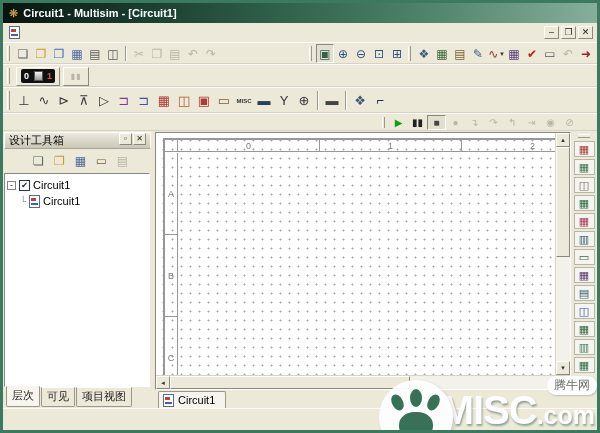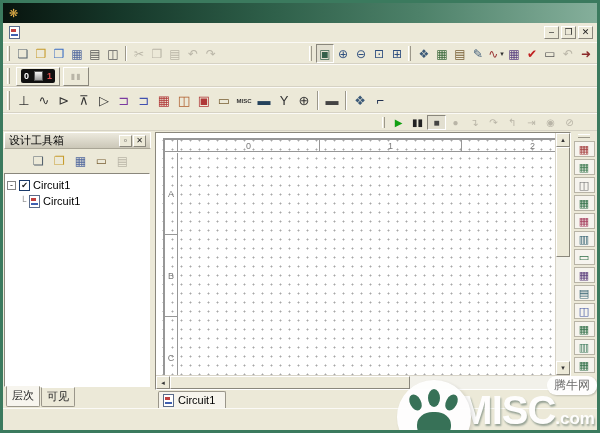--- a/index.html
+++ b/index.html
@@ -46,21 +46,21 @@
   .rocker { width:34px; height:14px; background:#101010; border-radius:2px; display:flex; align-items:center;
             justify-content:space-between; padding:0 3px; color:#fff; font-size:9px; font-weight:bold; }
   .rocker .lever { width:9px; height:10px; background:linear-gradient(#f4f4f4,#9a9a9a); border:1px solid #555; }
   .rocker .on { color:#e05050; }
   .pause-btn { width:26px; height:19px; border:1px solid; border-color:#fff #8a877c #8a877c #fff; background:var(--chrome);
                display:flex; align-items:center; justify-content:center; font-size:8px; color:#b9b5a7; letter-spacing:1px; }
 
   
   .main { flex:1; display:flex; min-height:0; }
   .left-panel { flex:0 0 148px; display:flex; flex-direction:column; min-height:0; padding:1px 0 1px 1px; }
-  .panel-header { flex:0 0 17px; display:flex; align-items:center; padding:0 4px; font-size:11px;
+  .panel-header { flex:0 0 17px; display:flex; align-items:flex-start; padding:0 4px; font-size:11px;
                   background:linear-gradient(#ece9dd,#cbc7b8); border:1px solid #fff; border-bottom:1px solid #a9a596; }
   .panel-header-buttons { margin-left:auto; display:flex; gap:1px; }
   .ph-btn { width:13px; height:12px; border:1px solid; border-color:#fff #8a877c #8a877c #fff; background:var(--chrome);
             font-size:8px; line-height:10px; text-align:center; color:#222; }
   .panel-toolbar { flex:0 0 24px; display:flex; align-items:center; padding-left:24px; }
   .panel-toolbar .tbtn { min-width:21px; height:20px; }
   .panel-tree { flex:1; background:#fff; border:1px solid; border-color:#8a877c #fff #fff #8a877c;
                 margin-right:1px; padding:3px 2px; font-size:11px; overflow:hidden; }
   .tree-row { display:flex; align-items:center; gap:3px; height:16px; }
   .tree-row.child { padding-left:13px; }
@@ -122,31 +122,32 @@
   .watermark { position:absolute; right:2px; bottom:0; z-index:60; display:flex; align-items:center; opacity:0.95; }
   .wm-logo { width:74px; height:74px; margin-right:-12px; margin-bottom:-24px; background:#fff; border-radius:50%;
              position:relative; box-shadow:2px 2px 4px rgba(0,0,0,0.15); }
   .wm-toe { position:absolute; background:#2e6b51; border-radius:50%; }
   .toe1 { width:11px; height:17px; left:13px; top:14px; transform:rotate(-28deg); }
   .toe2 { width:12px; height:18px; left:31px; top:9px; }
   .toe3 { width:11px; height:17px; left:49px; top:14px; transform:rotate(28deg); }
   .wm-pad { position:absolute; width:34px; height:28px; left:20px; top:32px; background:#2e6b51; border-radius:50% 50% 55% 55%; }
   .wm-text { font-weight:bold; color:#fff; font-size:40px; letter-spacing:-1px; line-height:1;
              text-shadow:1px 2px 2px rgba(70,95,85,0.55); margin-bottom:-10px; }
-  .wm-com { font-size:17px; letter-spacing:0; }
+  .wm-com { font-size:25px; letter-spacing:0; }
   .wm-badge { position:absolute; top:-4px; right:-2px; background:#fff; color:#666; border-radius:9px; padding:1px 7px;
               font-size:12px; box-shadow:1px 1px 2px rgba(0,0,0,0.2); }
 </style>
 </head>
 <body>
 
 <div class="window">
 
   <div class="titlebar">
     <span class="app-icon">❋</span>
+    <span>Circuit1 - Multisim - [Circuit1]</span>
   </div>
 
   <div class="menubar">
     <span class="page-ico" style="margin:0 4px;"></span>
     <div class="mdi-buttons">
 
     <span class="mdi-btn">–</span>
         <span class="mdi-btn">❐</span>
         <span class="mdi-btn">✕</span>
       </div>
@@ -290,20 +291,21 @@
         <div class="tree-row child">
           <span class="tree-branch">└</span>
           <span class="page-ico"></span>
           <span>Circuit1</span>
         </div>
       </div>
       <div class="panel-tabs">
 
       <span class="panel-tab active">层次</span>
           <span class="panel-tab">可见</span>
+          <span class="panel-tab">项目视图</span>
         </div>
     </div>
 
     <div class="splitter"></div>
 
     <div class="canvas-wrap">
       <div class="canvas-box">
         <div class="canvas-row">
           <div class="canvas">
             <div class="sheet">

